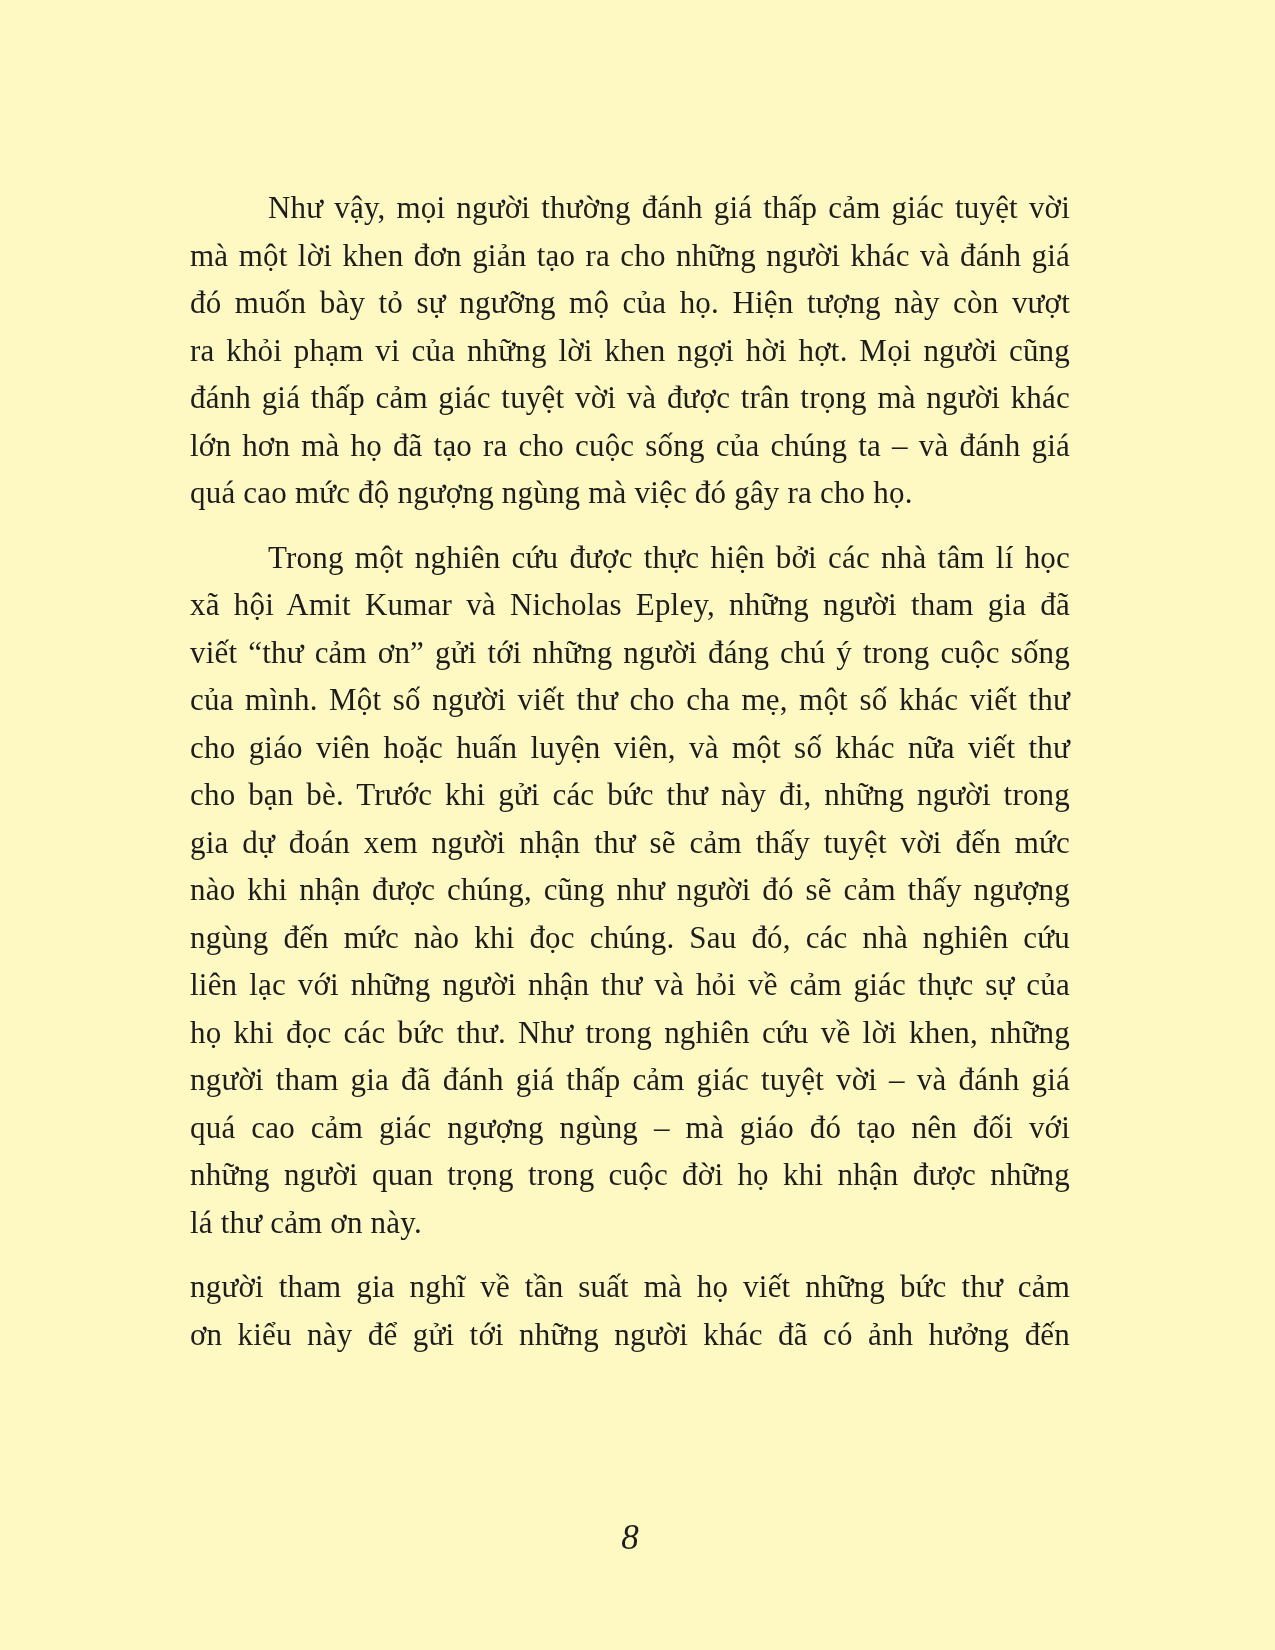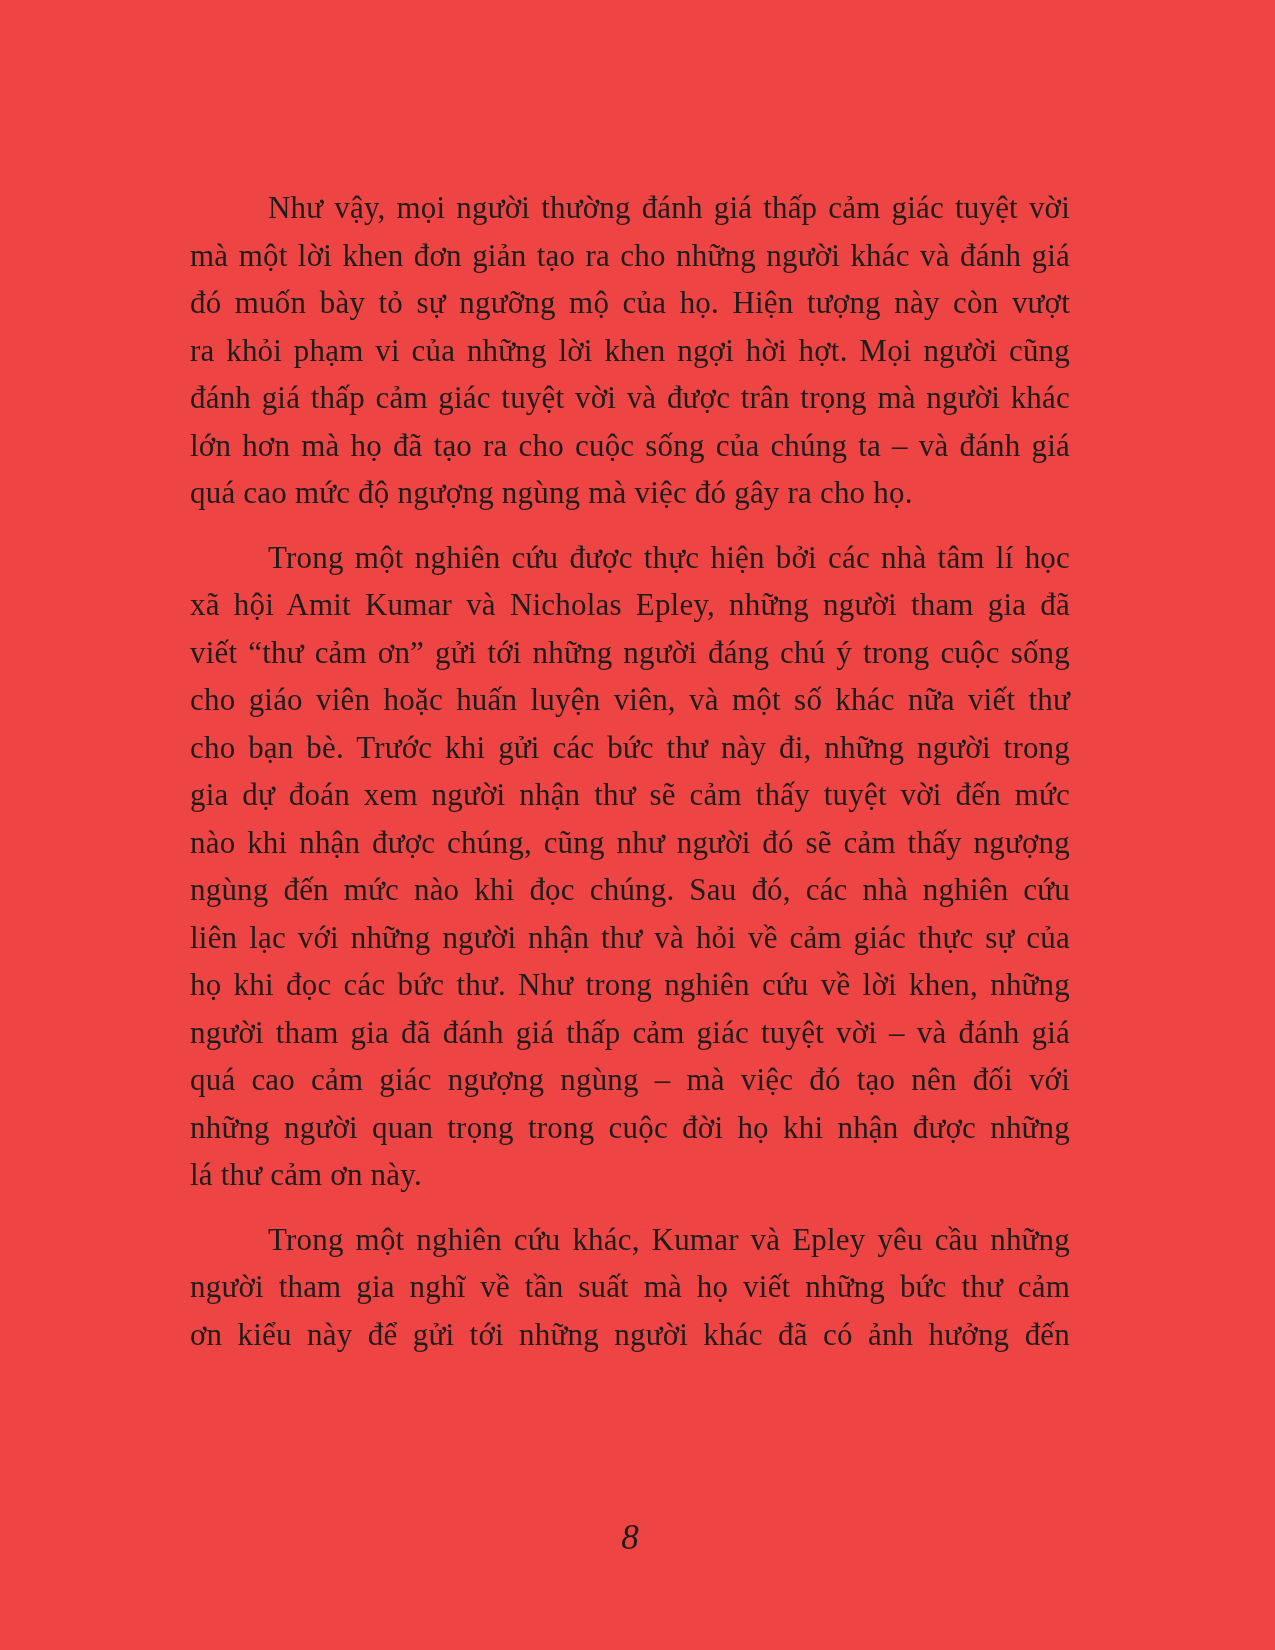--- a/index.html
+++ b/index.html
@@ -9,21 +9,21 @@
   body {
     width: 1275px;
     height: 1650px;
     background: #ffffff;
     overflow: hidden;
   }
   .page {
     position: relative;
     width: 1275px;
     height: 1650px;
-    background: #ef4444;
+    background: #fef9c3;
     font-family: "Liberation Serif", "DejaVu Serif", serif;
     color: #1d1d1d;
   }
   .text-block {
     position: absolute;
     left: 190px;
     top: 184px;
     width: 880px;
   }
   .paragraph {
@@ -65,32 +65,32 @@
         <div class="line">đó muốn bày tỏ sự ngưỡng mộ của họ. Hiện tượng này còn vượt</div>
         <div class="line">ra khỏi phạm vi của những lời khen ngợi hời hợt. Mọi người cũng</div>
         <div class="line">đánh giá thấp cảm giác tuyệt vời và được trân trọng mà người khác</div>
         <div class="line">lớn hơn mà họ đã tạo ra cho cuộc sống của chúng ta – và đánh giá</div>
         <div class="line flush">quá cao mức độ ngượng ngùng mà việc đó gây ra cho họ.</div>
       </div>
       <div class="paragraph">
         <div class="line first">Trong một nghiên cứu được thực hiện bởi các nhà tâm lí học</div>
         <div class="line">xã hội Amit Kumar và Nicholas Epley, những người tham gia đã</div>
         <div class="line">viết “thư cảm ơn” gửi tới những người đáng chú ý trong cuộc sống</div>
+        <div class="line">của mình. Một số người viết thư cho cha mẹ, một số khác viết thư</div>
         <div class="line">cho giáo viên hoặc huấn luyện viên, và một số khác nữa viết thư</div>
         <div class="line">cho bạn bè. Trước khi gửi các bức thư này đi, những người trong</div>
         <div class="line">gia dự đoán xem người nhận thư sẽ cảm thấy tuyệt vời đến mức</div>
         <div class="line">nào khi nhận được chúng, cũng như người đó sẽ cảm thấy ngượng</div>
         <div class="line">ngùng đến mức nào khi đọc chúng. Sau đó, các nhà nghiên cứu</div>
         <div class="line">liên lạc với những người nhận thư và hỏi về cảm giác thực sự của</div>
         <div class="line">họ khi đọc các bức thư. Như trong nghiên cứu về lời khen, những</div>
         <div class="line">người tham gia đã đánh giá thấp cảm giác tuyệt vời – và đánh giá</div>
-        <div class="line">quá cao cảm giác ngượng ngùng – mà việc đó tạo nên đối với</div>
+        <div class="line">quá cao cảm giác ngượng ngùng – mà giáo đó tạo nên đối với</div>
         <div class="line">những người quan trọng trong cuộc đời họ khi nhận được những</div>
         <div class="line flush">lá thư cảm ơn này.</div>
       </div>
       <div class="paragraph">
-        <div class="line first">Trong một nghiên cứu khác, Kumar và Epley yêu cầu những</div>
         <div class="line">người tham gia nghĩ về tần suất mà họ viết những bức thư cảm</div>
         <div class="line">ơn kiểu này để gửi tới những người khác đã có ảnh hưởng đến</div>
       </div>
     </main>
   <div class="page-number">8</div>
 </div>
 
 </body></html>

